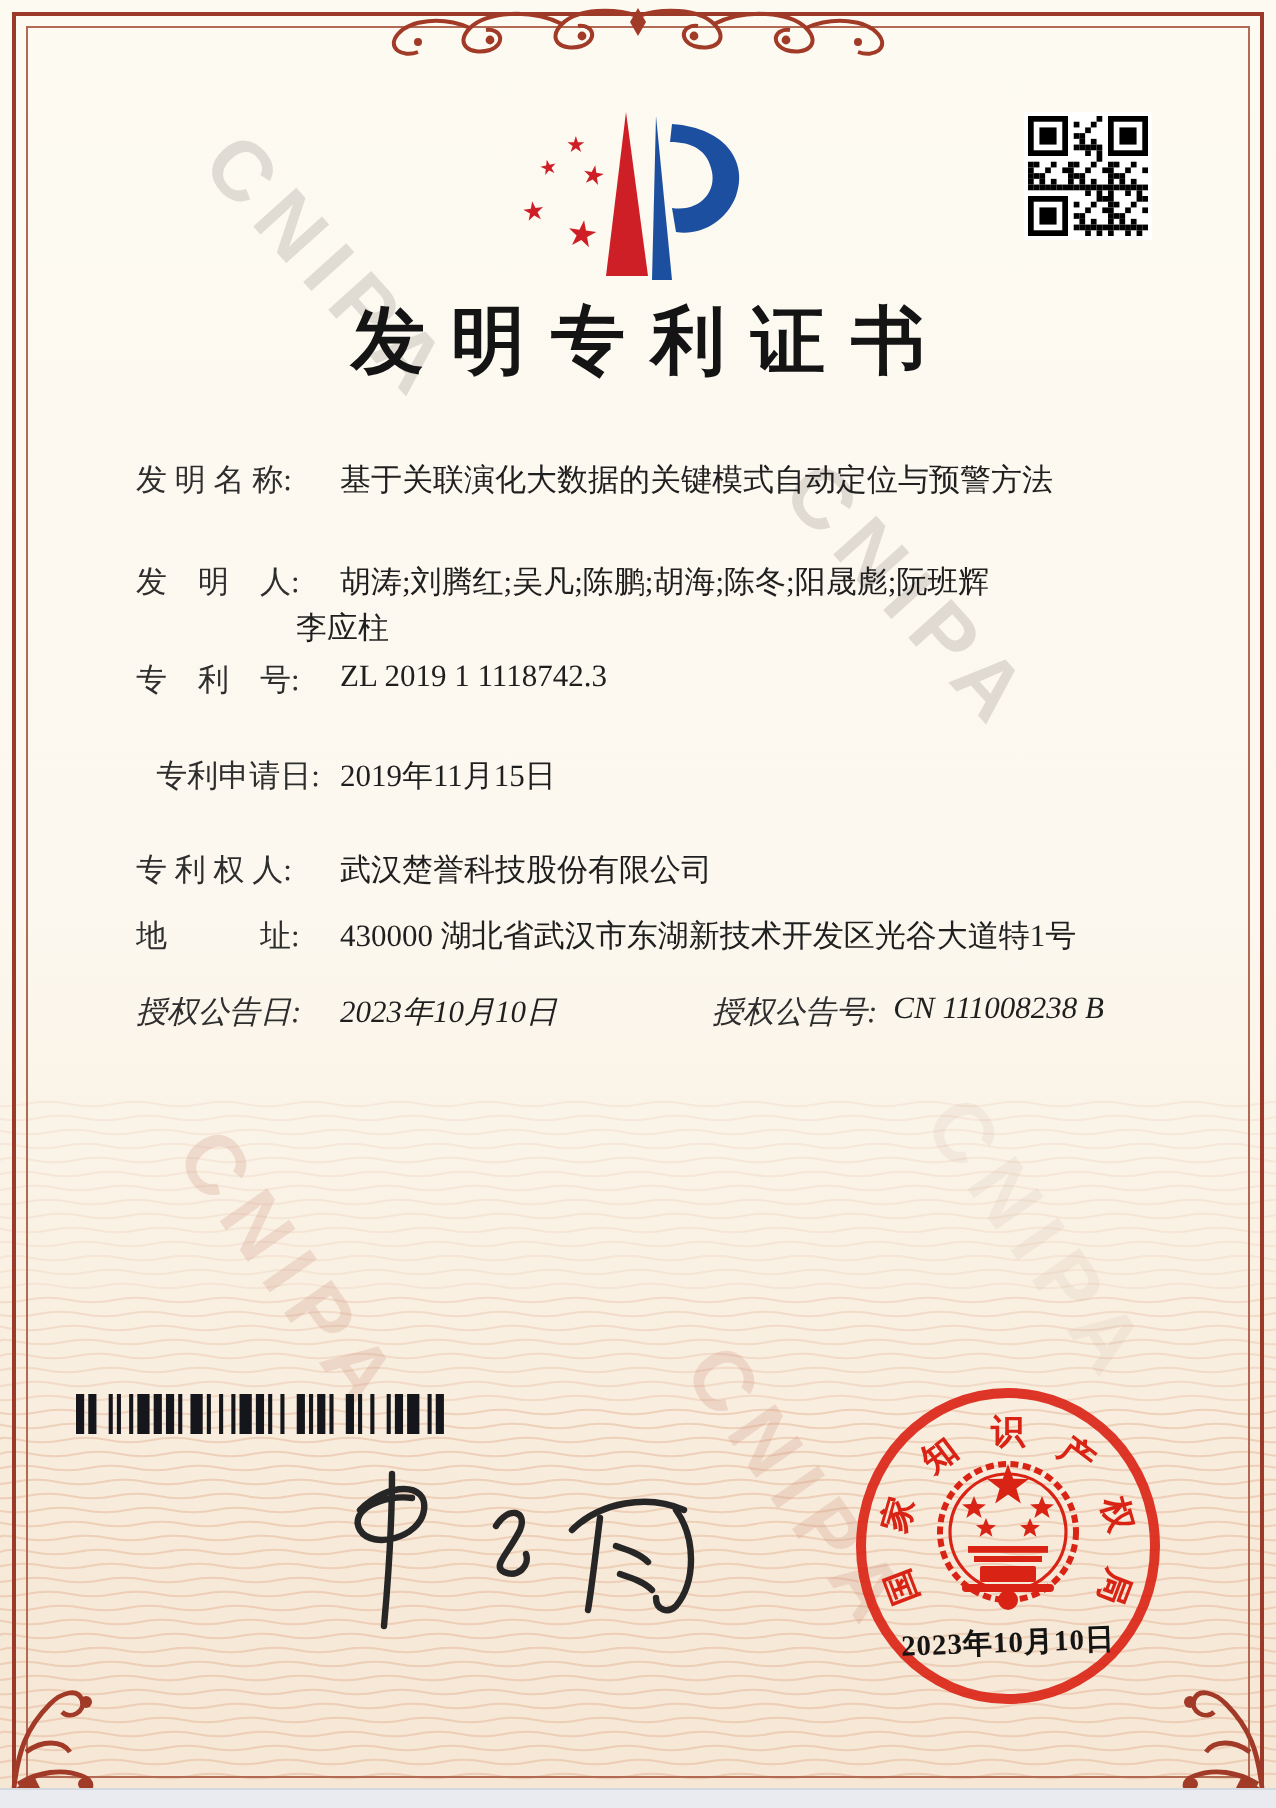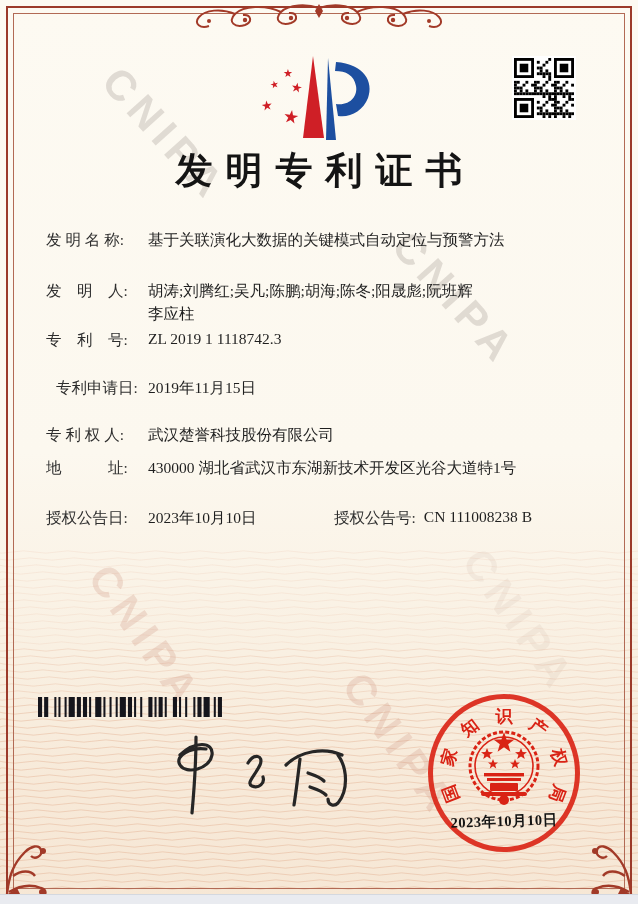--- a/index.html
+++ b/index.html
@@ -17,21 +17,21 @@
   
   .cert-no{position:absolute;left:45px;top:50px;font-size:15.5px;color:#2b2b2b;letter-spacing:1px;}
   .qr{position:absolute;left:512px;top:56px;width:64px;height:64px;background:#fff;padding:2px;box-sizing:border-box;}
   .logo{position:absolute;left:256px;top:56px;width:118px;height:86px;}
   .logo .star{position:absolute;color:#cf1f26;line-height:1;}
   .title{position:absolute;left:0;top:146px;width:638px;text-align:center;
          font-size:37px;font-weight:600;color:#141414;letter-spacing:13px;text-indent:13px;}
   
   .fields{position:absolute;left:46px;top:0;width:548px;font-size:15.5px;color:#222;}
   .frow{position:absolute;left:0;white-space:nowrap;}
-  .flabel{display:inline-block;width:102px;color:#2e2e2e;vertical-align:top;}
+  .flabel{display:inline-block;width:102px;color:#2e2e2e;vertical-align:top;margin-left:22px;}
   .fval{color:#1f1f1f;}
   .fline2{position:absolute;left:102px;top:23px;}
   .pair2{position:absolute;left:288px;top:0;}
   
   .para{position:absolute;left:46px;width:548px;font-size:14.5px;line-height:21.5px;
         color:#42322a;font-style:italic;text-indent:2em;text-align:justify;letter-spacing:.5px;}
   
   .barcode{position:absolute;left:38px;top:697px;width:186px;height:20px;}
   
   .director{position:absolute;left:48px;top:763px;font-family:"Liberation Sans",sans-serif;
@@ -324,21 +324,21 @@
     </div>
     <div class="frow" style="top:378px;text-align:center;">
       <span class="flabel">专利申请日:</span><span class="fval">2019年11月15日</span>
     </div>
     <div class="frow" style="top:425px;">
       <span class="flabel">专 利 权 人:</span><span class="fval">武汉楚誉科技股份有限公司</span>
     </div>
     <div class="frow" style="top:458px;">
       <span class="flabel">地　　　址:</span><span class="fval">430000 湖北省武汉市东湖新技术开发区光谷大道特1号</span>
     </div>
-    <div class="frow" style="top:508px;">
+    <div class="frow" style="top:496px;font-style:italic;">
       <span class="flabel">授权公告日:</span><span class="fval">2023年10月10日</span>
       <span class="pair2">
         <span class="flabel" style="width:auto;margin-right:8px;">授权公告号:</span><span class="fval">CN 111008238 B</span>
       </span>
     </div>
   </div>
 
 
   <svg class="barcode" id="barcode">
       <rect x="0.00" y="0" width="4.09" height="20" fill="#15151c"></rect>

